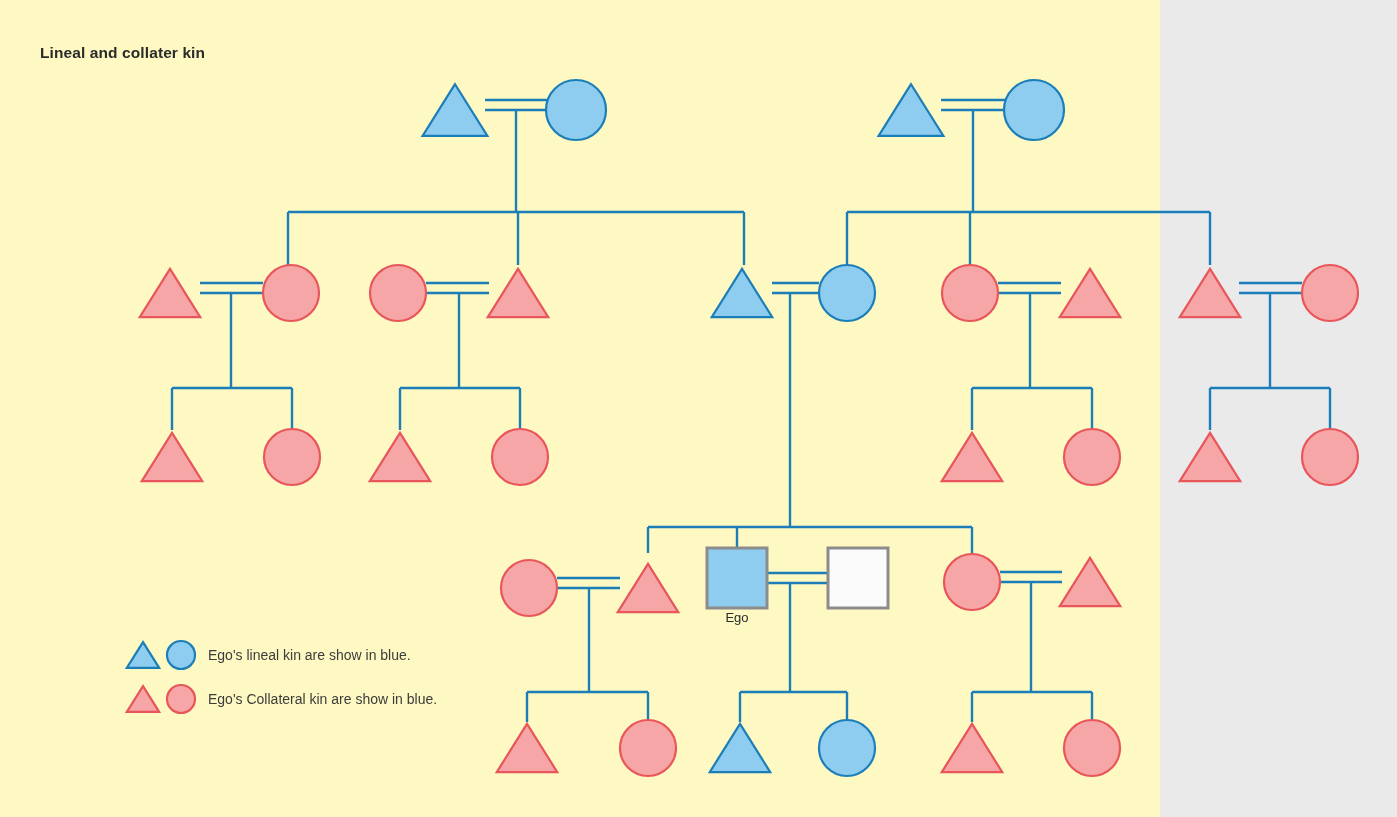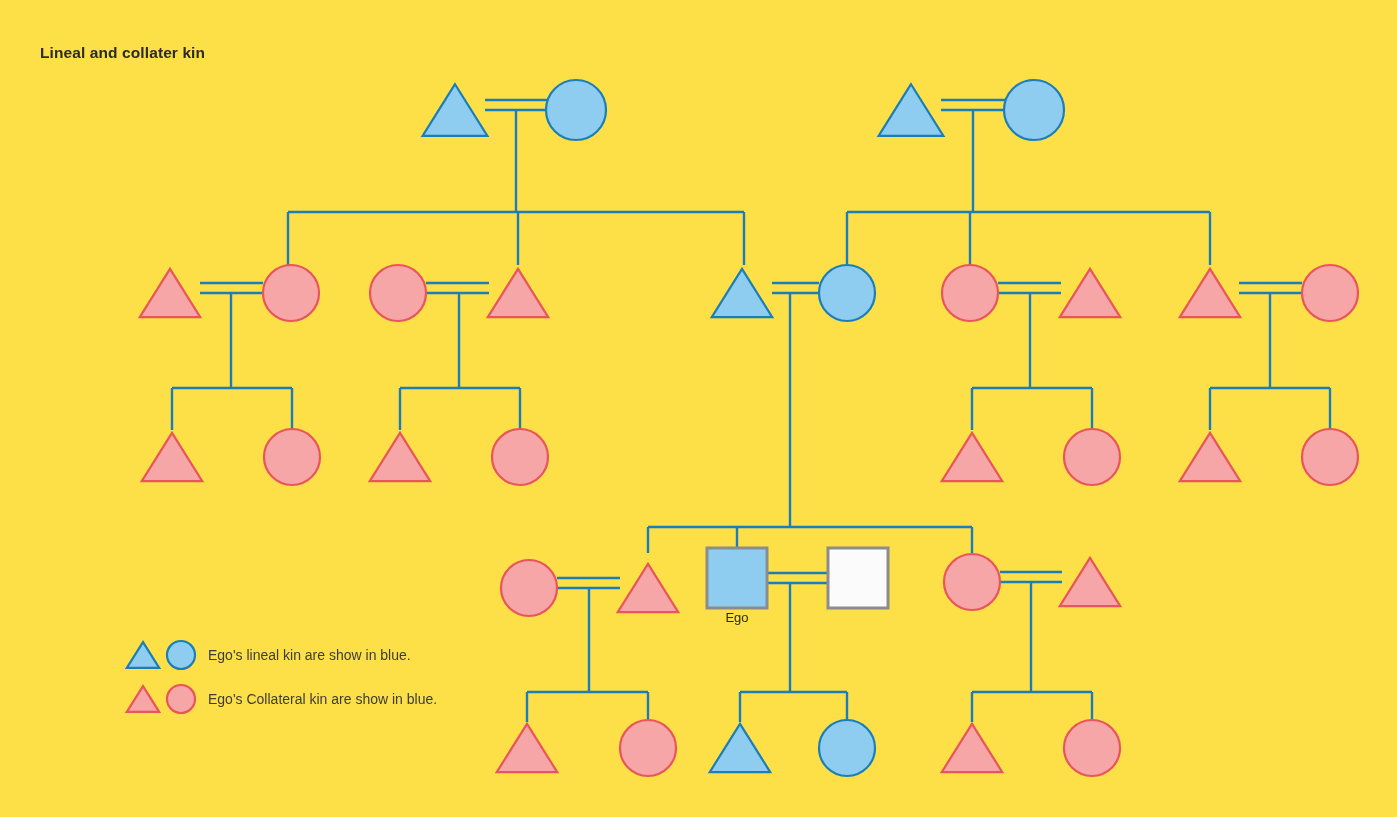--- a/index.html
+++ b/index.html
@@ -11,23 +11,23 @@
   body {
     width: 1397px;
     height: 817px;
     overflow: hidden;
     font-family: "Liberation Sans", sans-serif;
     position: relative;
   }
   #canvas-root {
     position: absolute;
     left: 0; top: 0;
-    width: 1397px;
+    width: 1160px;
     height: 817px;
-    background: #fde047;
+    background: #fef9c3;
   }
   #diagram-title {
     position: absolute;
     left: 40px;
     top: 44px;
     font-size: 15.5px;
     font-weight: bold;
     color: #2b2b2b;
     letter-spacing: 0.1px;
     white-space: nowrap;

